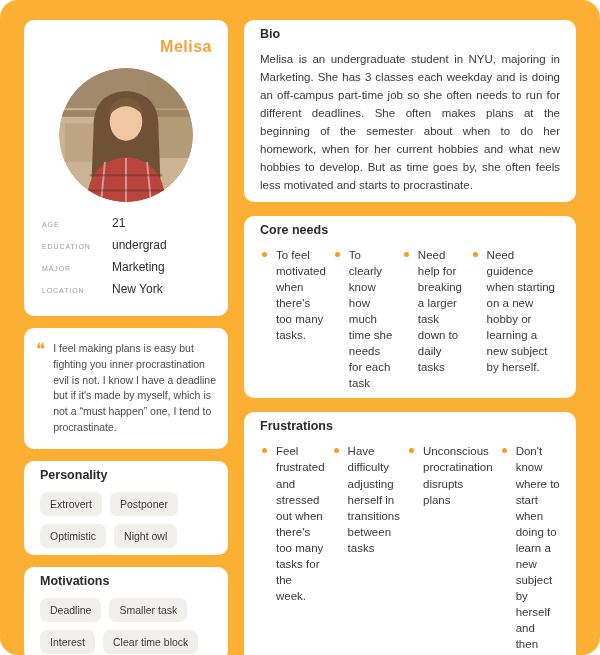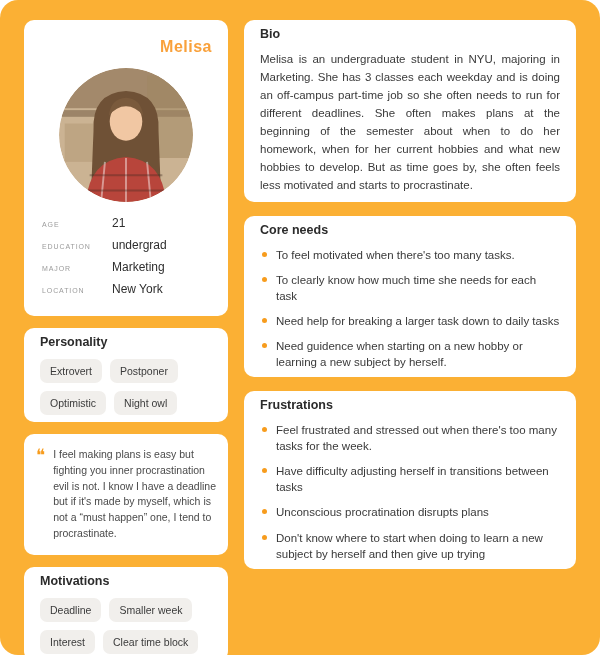--- a/index.html
+++ b/index.html
@@ -20,21 +20,21 @@
   
   .quote-card{display:flex;gap:8px;padding:13px 12px;}
   .quote-icon{color:#F79C1D;font-size:17px;line-height:1;flex:0 0 auto;}
   .quote-icon::before{content:"\275D";}
   .quote-text{margin:0;font-size:10.5px;line-height:1.5;color:#4a4a4a;}
   
   .sec-title{margin:0 0 10px;font-size:12.5px;font-weight:bold;color:#2b2b2b;}
   .tags{display:flex;flex-wrap:wrap;gap:8px;}
   .tag{background:#F1EFEC;border-radius:7px;padding:6px 10px;font-size:10.5px;color:#3b3b3b;white-space:nowrap;}
   .bio-text{margin:0;font-size:11.5px;line-height:1.56;color:#3a3a3a;text-align:justify;}
-  ul.bullets{list-style:none;margin:0;padding:0 0 0 2px;display:flex;flex-direction:column;gap:9px;}
+  ul.bullets{list-style:none;margin:0;padding:0 0 0 2px;display:flex;flex-direction:row;gap:9px;}
   ul.bullets li{display:flex;gap:9px;font-size:11.5px;line-height:1.4;color:#3a3a3a;}
   .dot{flex:0 0 5px;width:5px;height:5px;border-radius:50%;background:#F79C1D;margin-top:5px;}
 </style>
 </head>
 <body>
 
 <div class="page">
 
   <div class="col left">
 
@@ -82,40 +82,40 @@
           <span class="alabel">MAJOR</span>
           <span class="avalue">Marketing</span>
         </div>
         <div class="attr">
           <span class="alabel">LOCATION</span>
           <span class="avalue">New York</span>
         </div>
       </div>
     </section>
 
+    <section class="card quote-card">
+      <span class="quote-icon"></span>
+      <p class="quote-text">I feel making plans is easy but fighting you inner procrastination evil is not. I know I have a deadline but if it's made by myself, which is not a “must happen” one, I tend to procrastinate.</p>
+    </section>
+
     <section class="card">
       <h2 class="sec-title">Personality</h2>
       <div class="tags">
         <span class="tag">Extrovert</span>
         <span class="tag">Postponer</span>
         <span class="tag">Optimistic</span>
         <span class="tag">Night owl</span>
       </div>
     </section>
 
-    <section class="card quote-card">
-      <span class="quote-icon"></span>
-      <p class="quote-text">I feel making plans is easy but fighting you inner procrastination evil is not. I know I have a deadline but if it's made by myself, which is not a “must happen” one, I tend to procrastinate.</p>
-    </section>
-
     <section class="card">
       <h2 class="sec-title">Motivations</h2>
       <div class="tags">
         <span class="tag">Deadline</span>
-        <span class="tag">Smaller week</span>
+        <span class="tag">Smaller task</span>
         <span class="tag">Interest</span>
         <span class="tag">Clear time block</span>
       </div>
     </section>
 
   </div>
 
   <div class="col right">
 
     <section class="card">

